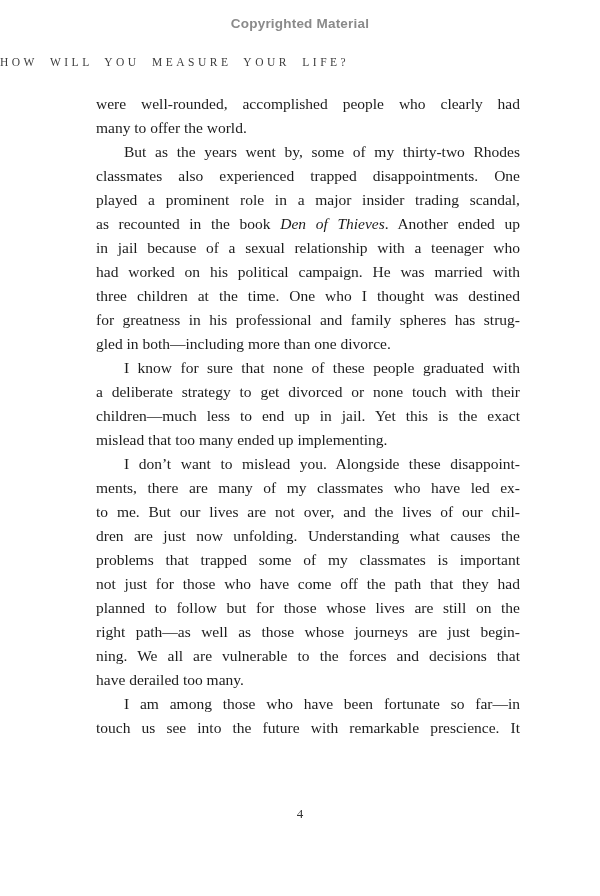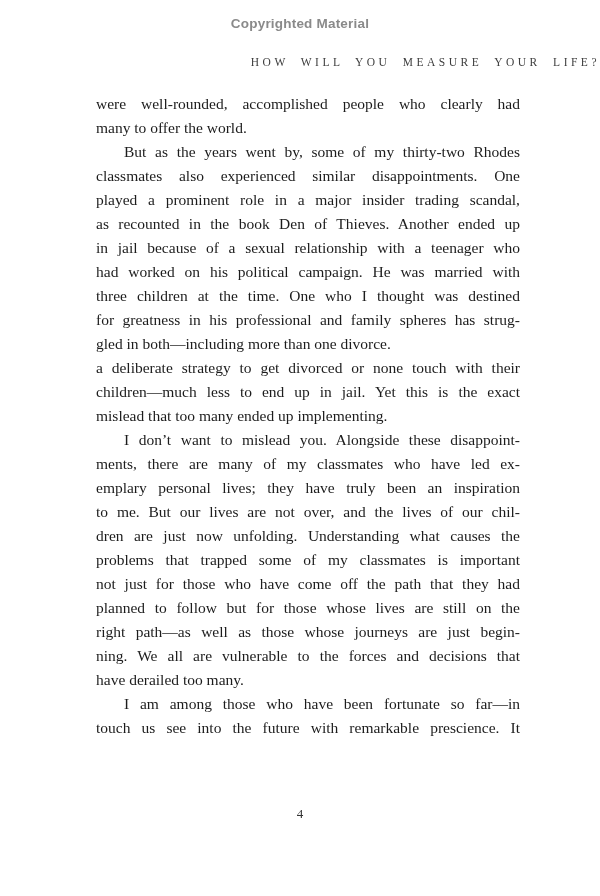--- a/index.html
+++ b/index.html
@@ -22,21 +22,21 @@
     color: #8a8a8a;
     letter-spacing: 0.2px;
   }
   .copyright.top { top: 16px; }
   .copyright.bottom { top: 862px; }
   .running-head {
     position: absolute;
     top: 56px;
     left: 0;
     width: 100%;
-    text-align: right;
+    text-align: left;
     font-family: "Liberation Serif", serif;
     font-size: 11.5px;
     letter-spacing: 3.5px;
     word-spacing: 6px;
     color: #3d3d3d;
   }
   .body-text {
     position: absolute;
     top: 92px;
     left: 96px;
@@ -45,21 +45,21 @@
     line-height: 24px;
     color: #1c1c1c;
   }
   .line {
     text-align: justify;
     text-align-last: justify;
     height: 24px;
   }
   .line.last { text-align-last: left; }
   .line.indent { text-indent: 28px; }
-  .italic { }
+  .italic { font-style: italic; }
   .page-number {
     position: absolute;
     top: 806px;
     left: 0;
     width: 100%;
     text-align: center;
     font-family: "Liberation Serif", serif;
     font-size: 13px;
     color: #333333;
   }
@@ -69,34 +69,34 @@
 
 <div class="page">
   <div class="copyright top">Copyrighted Material</div>
 
   <div class="running-head">HOW WILL YOU MEASURE YOUR LIFE?</div>
 
   <div class="body-text">
       <div class="line"><span>were well-rounded, accomplished people who clearly had</span></div>
       <div class="line last"><span>many to offer the world.</span></div>
       <div class="line indent"><span>But as the years went by, some of my thirty-two Rhodes</span></div>
-      <div class="line"><span>classmates also experienced similar disappointments. One</span></div>
+      <div class="line"><span>classmates also experienced trapped disappointments. One</span></div>
       <div class="line"><span>played a prominent role in a major insider trading scandal,</span></div>
       <div class="line"><span>as recounted in the book </span><span class="italic">Den of Thieves</span><span>. Another ended up</span></div>
       <div class="line"><span>in jail because of a sexual relationship with a teenager who</span></div>
       <div class="line"><span>had worked on his political campaign. He was married with</span></div>
       <div class="line"><span>three children at the time. One who I thought was destined</span></div>
       <div class="line"><span>for greatness in his professional and family spheres has strug-</span></div>
       <div class="line last"><span>gled in both—including more than one divorce.</span></div>
+      <div class="line indent"><span>I know for sure that none of these people graduated with</span></div>
       <div class="line"><span>a deliberate strategy to get divorced or none touch with their</span></div>
       <div class="line"><span>children—much less to end up in jail. Yet this is the exact</span></div>
       <div class="line last"><span>mislead that too many ended up implementing.</span></div>
       <div class="line indent"><span>I don’t want to mislead you. Alongside these disappoint-</span></div>
       <div class="line"><span>ments, there are many of my classmates who have led ex-</span></div>
-      <div class="line"><span>emplary personal lives; they have truly been an inspiration</span></div>
       <div class="line"><span>to me. But our lives are not over, and the lives of our chil-</span></div>
       <div class="line"><span>dren are just now unfolding. Understanding what causes the</span></div>
       <div class="line"><span>problems that trapped some of my classmates is important</span></div>
       <div class="line"><span>not just for those who have come off the path that they had</span></div>
       <div class="line"><span>planned to follow but for those whose lives are still on the</span></div>
       <div class="line"><span>right path—as well as those whose journeys are just begin-</span></div>
       <div class="line"><span>ning. We all are vulnerable to the forces and decisions that</span></div>
       <div class="line last"><span>have derailed too many.</span></div>
       <div class="line indent"><span>I am among those who have been fortunate so far—in</span></div>
       <div class="line"><span>touch us see into the future with remarkable prescience. It</span></div>

